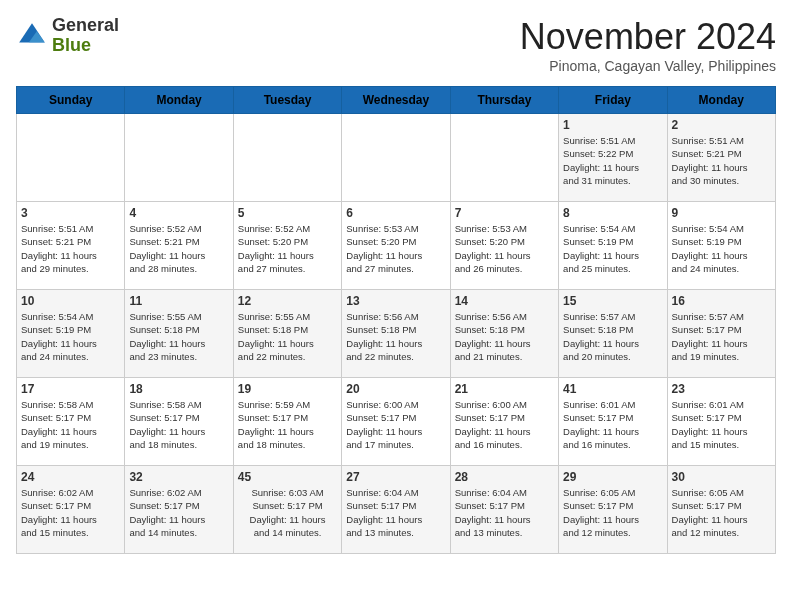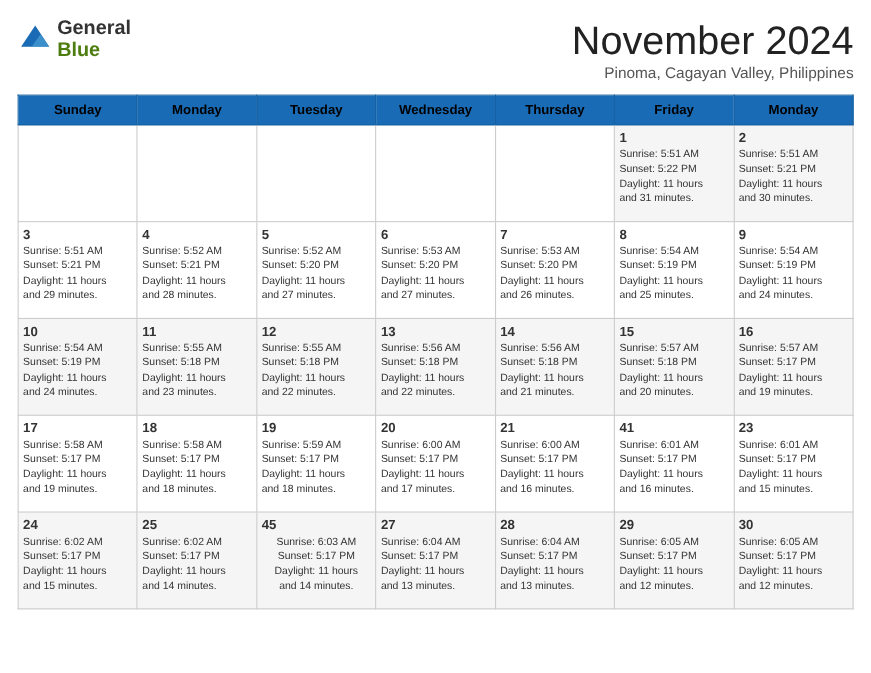--- a/index.html
+++ b/index.html
@@ -297,21 +297,21 @@
       </tr>
       <tr>
         <td>
           <span class="day-num">24</span>
           <div class="day-info" style="white-space: pre-line;">Sunrise: 6:02 AM
 Sunset: 5:17 PM
 Daylight: 11 hours
 and 15 minutes.</div>
         </td>
         <td>
-          <span class="day-num">25</span>
+          <span class="day-num">32</span>
           <div class="day-info" style="white-space: pre-line;">Sunrise: 6:02 AM
 Sunset: 5:17 PM
 Daylight: 11 hours
 and 14 minutes.</div>
         </td>
         <td>
           <span class="day-num">45</span>
           <div class="day-info" style="white-space: pre-line; text-align: center;">Sunrise: 6:03 AM
 Sunset: 5:17 PM
 Daylight: 11 hours

